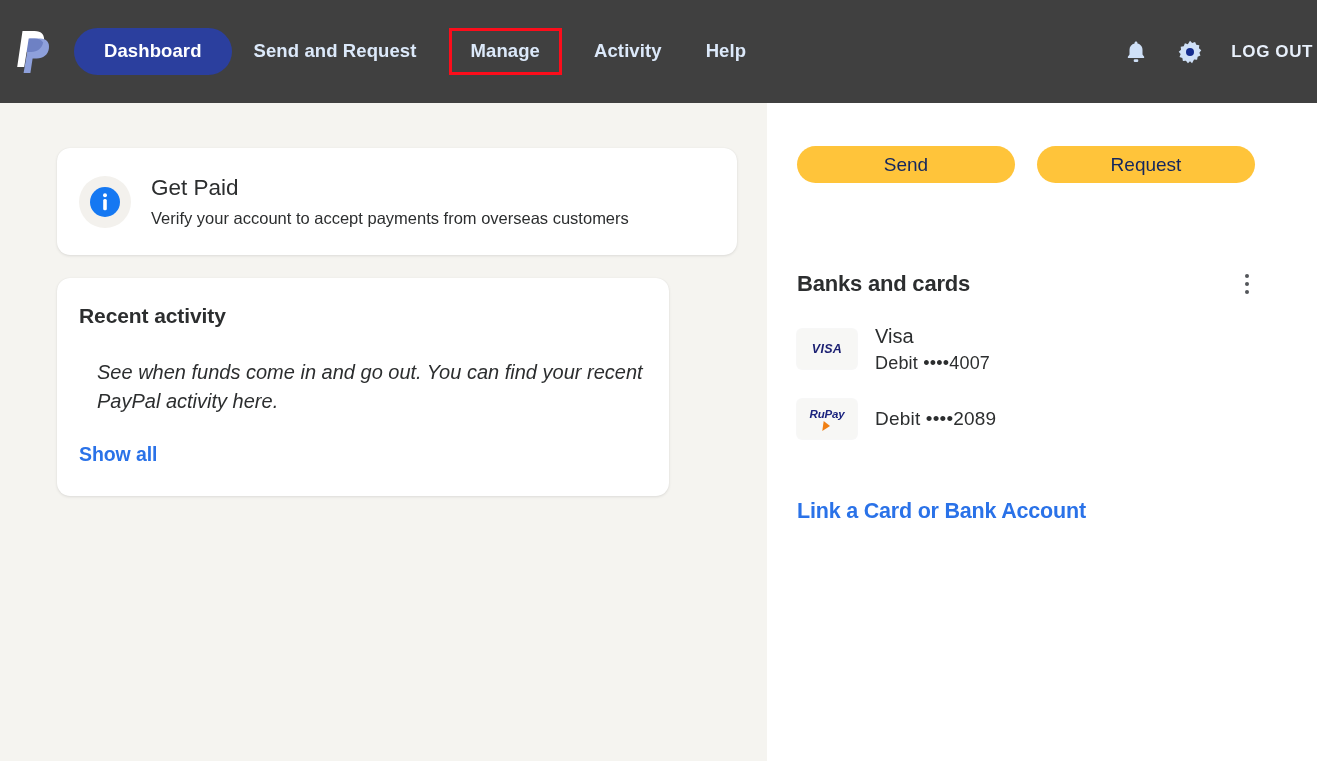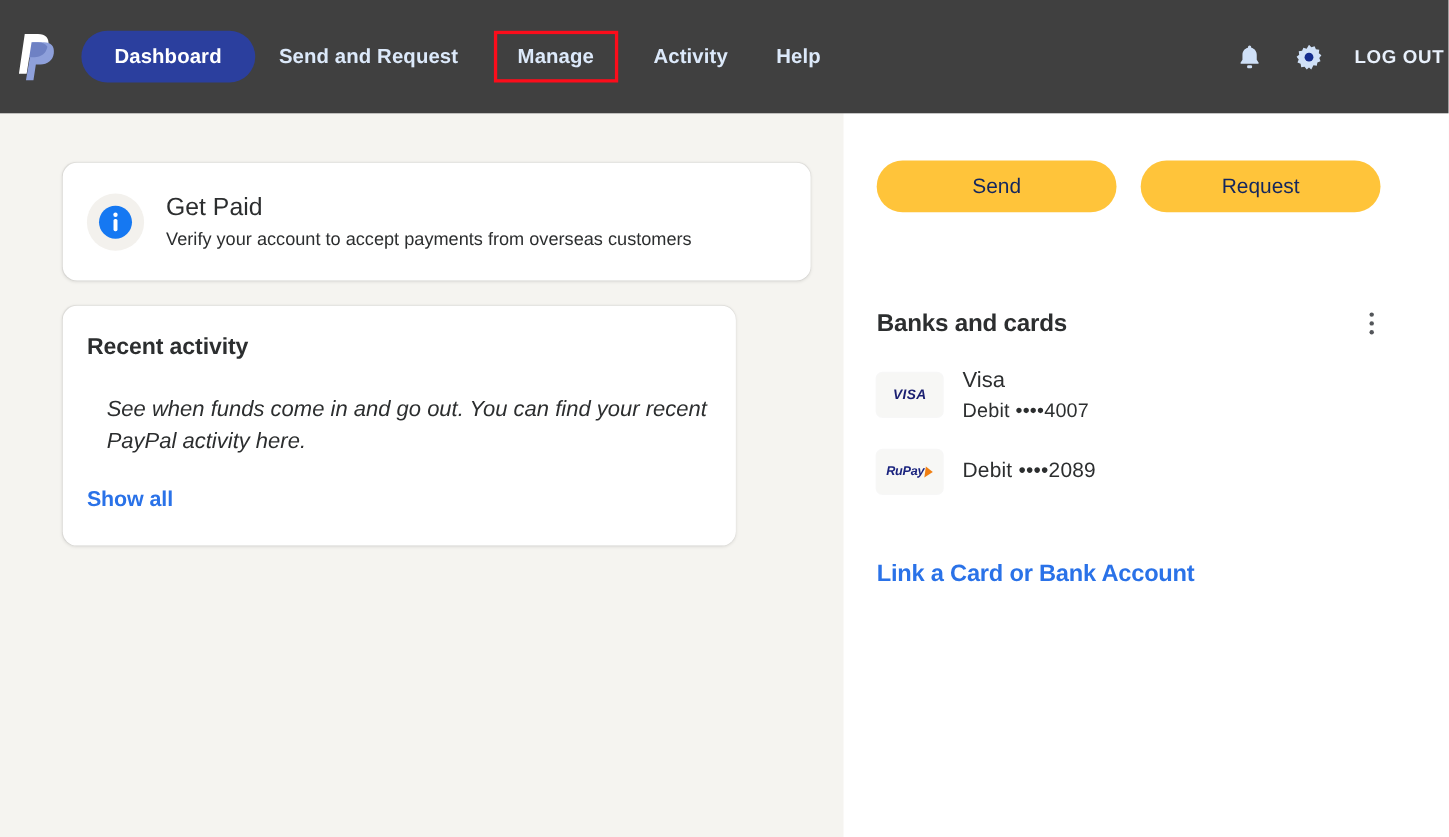--- a/index.html
+++ b/index.html
@@ -204,21 +204,21 @@
 
   
   .action-row {
     display: flex;
     gap: 22px;
     margin-bottom: 88px;
   }
 
   .pill-btn {
     width: 218px;
-    height: 47px;
+    height: 37px;
     border: none;
     border-radius: 28px;
     background: #FFC43A;
     color: #13265E;
     font-family: "Liberation Sans", sans-serif;
     font-size: 19px;
     font-weight: 400;
     cursor: pointer;
     display: flex;
     align-items: center;
@@ -282,20 +282,21 @@
     font-weight: 700;
     font-style: italic;
     color: #1A1F71;
     letter-spacing: 0.3px;
   }
 
   .rupay-mark {
     display: flex;
     align-items: center;
     gap: 1px;
+    flex-direction: column;
   }
   .rupay-mark .rp-text {
     font-family: "Liberation Sans", sans-serif;
     font-size: 11.5px;
     font-weight: 700;
     font-style: italic;
     color: #1A237E;
     letter-spacing: -0.2px;
   }
   .rupay-mark .rp-arrow {

